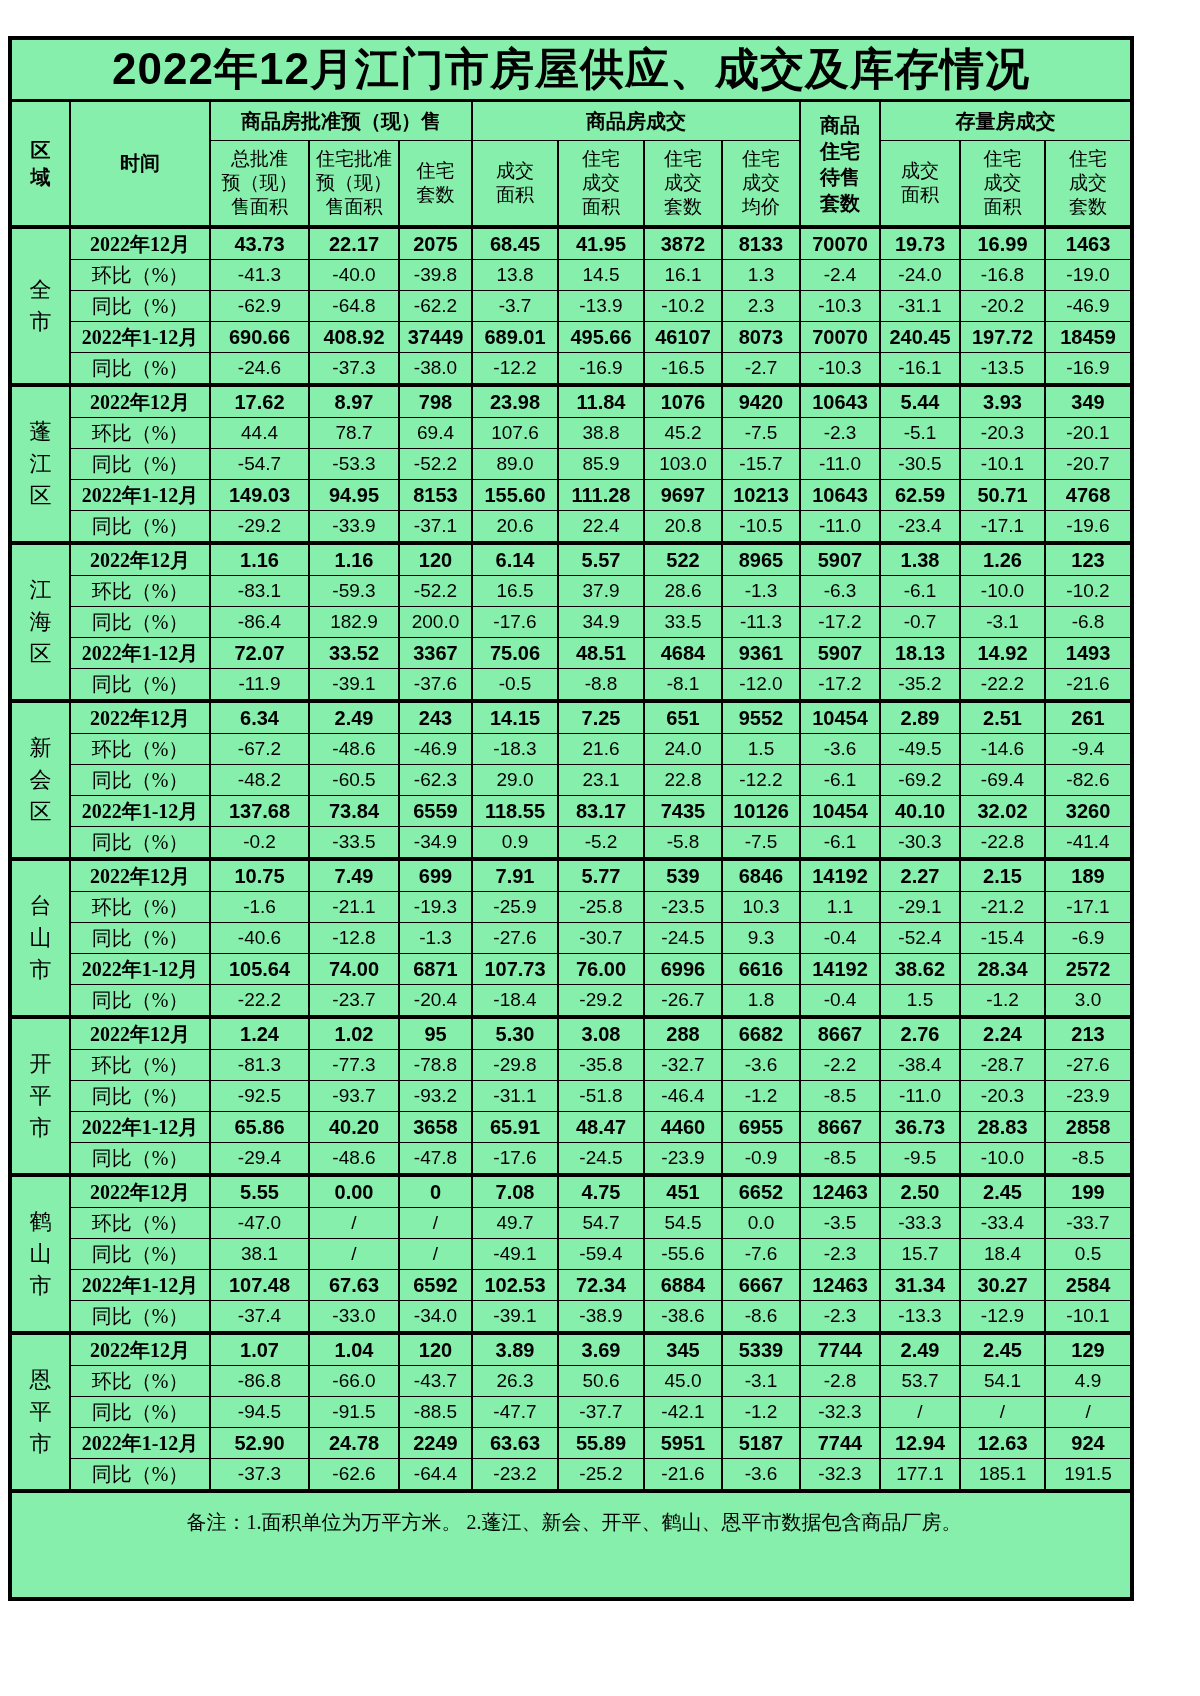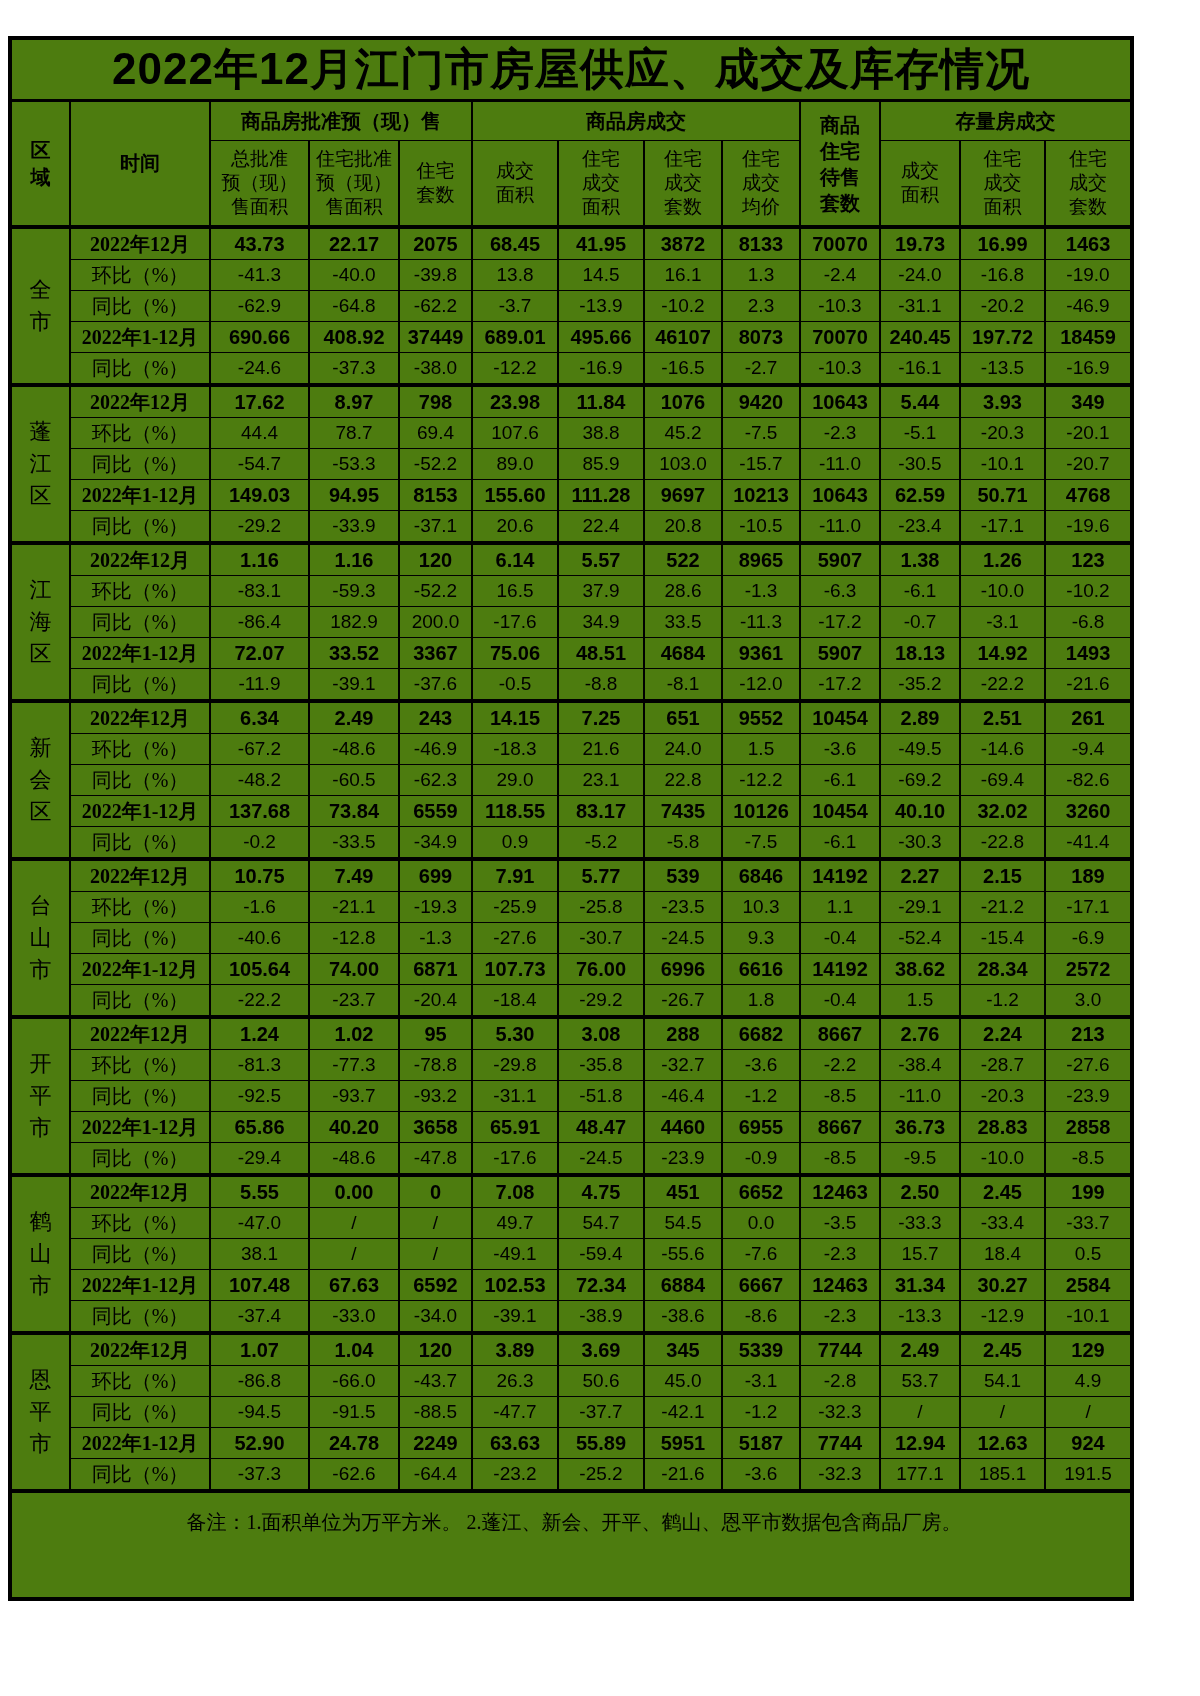--- a/index.html
+++ b/index.html
@@ -1,18 +1,18 @@
 <!DOCTYPE html>
 <html><head>
 <meta charset="utf-8">
 <style>
   html,body{margin:0;padding:0;background:#ffffff;}
   body{width:1200px;height:1696px;position:relative;font-family:"Liberation Serif",serif;color:#000;}
   .sheet{position:absolute;left:8px;top:36px;}
-  table{border-collapse:collapse;table-layout:fixed;width:1122px;background:#4d7c0f;}
+  table{border-collapse:collapse;table-layout:fixed;width:1122px;background:#86efac;}
   table{border:4px solid #000;}
   th,td{border-left:2px solid #000;border-right:2px solid #000;border-top:1px solid #000;border-bottom:1px solid #000;padding:0;text-align:center;vertical-align:middle;overflow:hidden;}
   .title-cell{height:52px;font-family:"Liberation Sans",sans-serif;font-weight:bold;font-size:44px;letter-spacing:1px;border-bottom:3px solid #000;}
   .group-row th{height:38px;font-size:20px;font-weight:bold;}
   .sub-row th{height:84px;font-size:19px;font-weight:normal;line-height:1.25;white-space:pre-line;border-bottom:4px solid #000;}
   .corner-cell{font-size:20px;font-weight:normal;white-space:pre-line;line-height:1.35;border-bottom:4px solid #000;}
   .time-head{font-size:21px;font-weight:normal;border-bottom:4px solid #000;}
   .pending-head{font-size:19px;font-weight:normal;white-space:pre-line;line-height:1.3;border-bottom:4px solid #000;}
   tbody td{height:30px;}
   .region-cell{font-size:22px;line-height:1.45;white-space:pre-line;font-weight:normal;}

